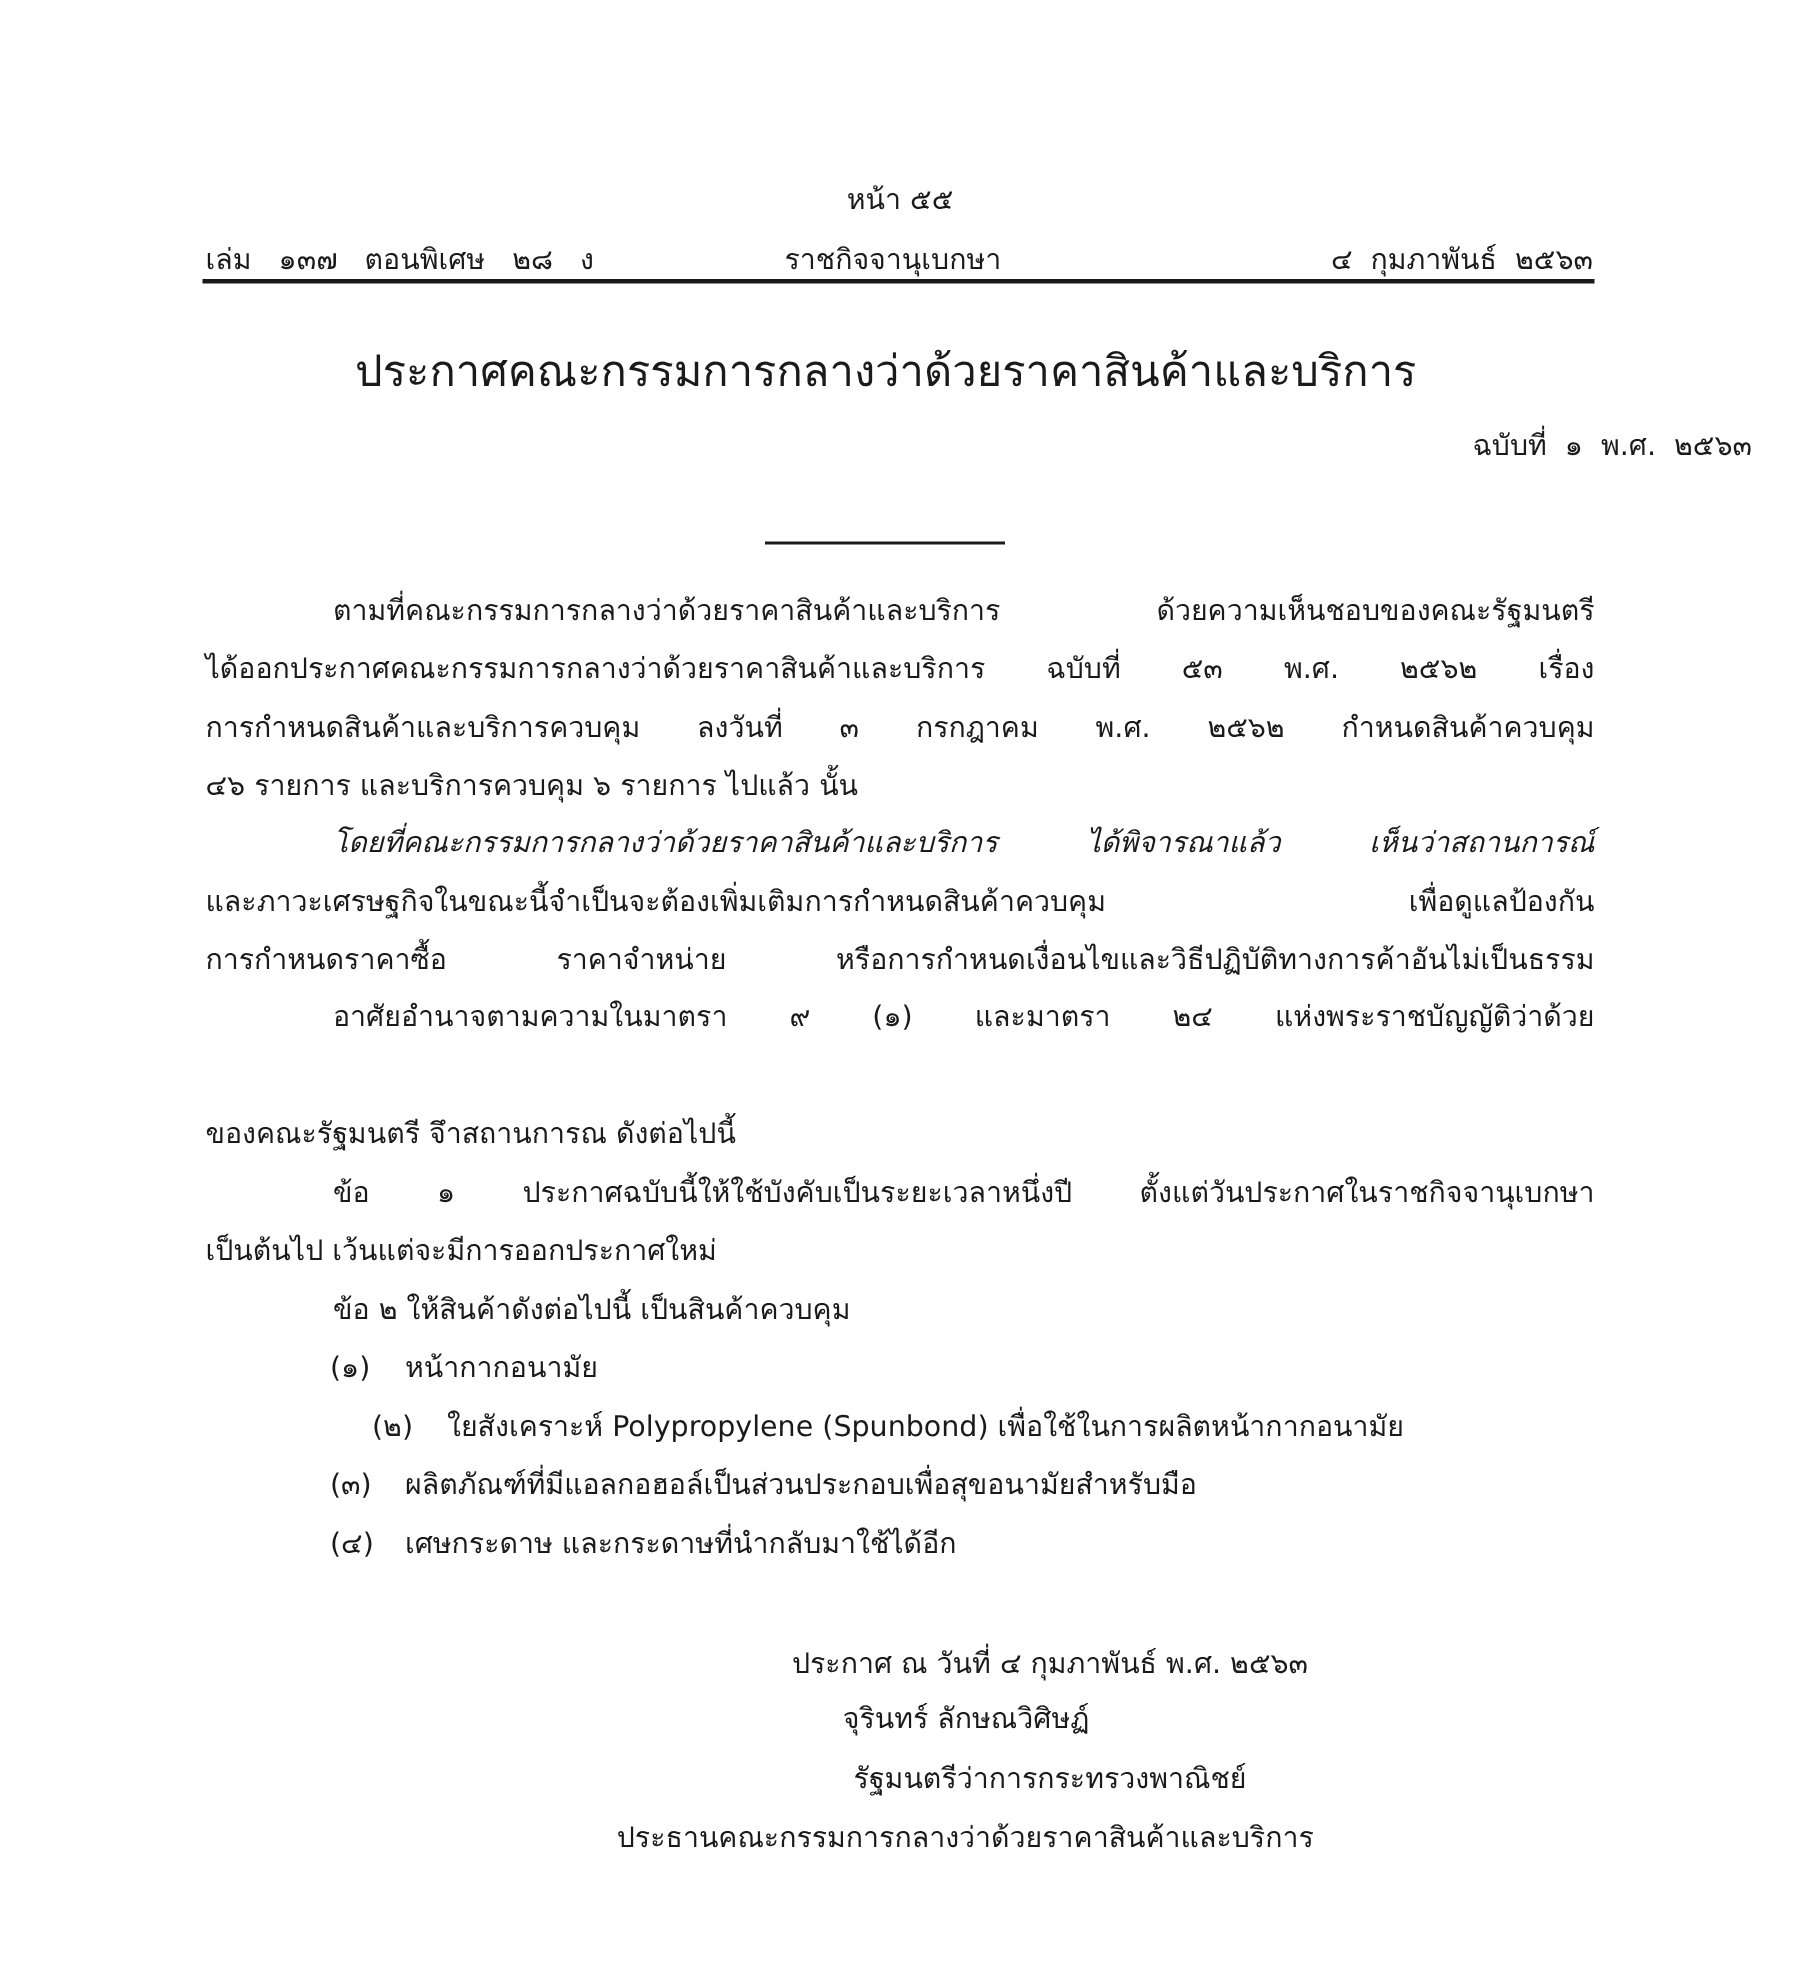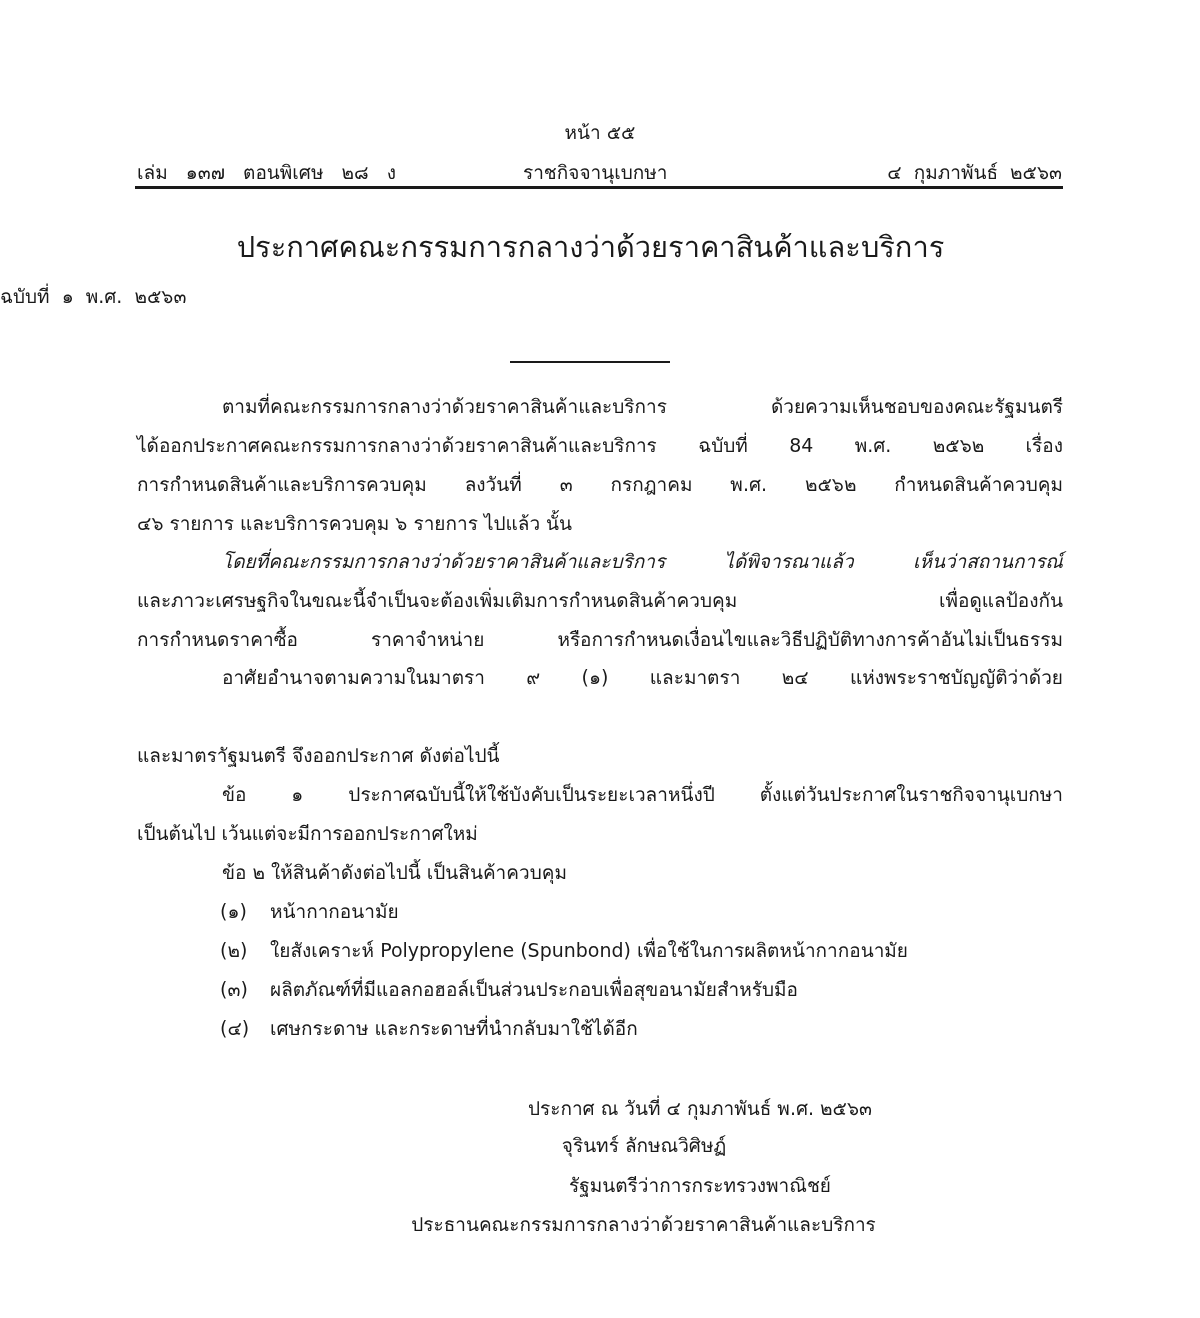--- a/index.html
+++ b/index.html
@@ -11,21 +11,21 @@
     .abs { position: absolute; white-space: nowrap; }
 
     .hdr { font-size: 19px; }
     .hdr-page { left: 0; width: 1200px; top: 117px; text-align: center; box-sizing: border-box; }
     .hdr-vol { left: 137px; top: 157px; word-spacing: 12px; }
     .hdr-gazette { left: 523px; top: 157px; }
     .hdr-date { right: 138px; top: 157px; word-spacing: 6px; }
     .rule-top { left: 135px; top: 186px; width: 928px; height: 0; border-top: 3px solid #1a1a1a; }
 
     .title { left: 0; width: 1200px; top: 224px; text-align: center; font-size: 29px; padding-right: 19px; box-sizing: border-box; }
-    .subtitle { left: 0; width: 1168px; text-align: left; font-size: 19px; word-spacing: 6px; }
+    .subtitle { left: 0; width: 1168px; text-align: right; font-size: 19px; word-spacing: 6px; }
     .sub1 { top: 281px; }
     .sub2 { top: 316px; }
     .rule-mid { left: 510px; top: 361px; width: 160px; height: 0; border-top: 2px solid #1a1a1a; }
 
     .body-line { left: 137px; width: 926px; font-size: 19px; text-align: justify; text-align-last: justify; }
     .body-line.last { text-align-last: left; }
     .body-line.indent { left: 222px; width: 841px; }
 
     .item { left: 220px; font-size: 19px; }
     .item .num { display: inline-block; width: 50px; }
@@ -41,40 +41,40 @@
   <div class="abs hdr hdr-vol">เล่ม ๑๓๗ ตอนพิเศษ ๒๘ ง</div>
   <div class="abs hdr hdr-gazette">ราชกิจจานุเบกษา</div>
   <div class="abs hdr hdr-date">๔ กุมภาพันธ์ ๒๕๖๓</div>
   <div class="abs rule-top"></div>
 
   <div class="abs title">ประกาศคณะกรรมการกลางว่าด้วยราคาสินค้าและบริการ</div>
   <div class="abs subtitle sub1">ฉบับที่ ๑ พ.ศ. ๒๕๖๓</div>
   <div class="abs rule-mid"></div>
 
   <div class="abs body-line indent" style="top:391px;">ตามที่คณะกรรมการกลางว่าด้วยราคาสินค้าและบริการ ด้วยความเห็นชอบของคณะรัฐมนตรี</div>
-  <div class="abs body-line" style="top:430px;">ได้ออกประกาศคณะกรรมการกลางว่าด้วยราคาสินค้าและบริการ ฉบับที่ 84 พ.ศ. ๒๕๖๒ เรื่อง</div>
+  <div class="abs body-line" style="top:430px;">ได้ออกประกาศคณะกรรมการกลางว่าด้วยราคาสินค้าและบริการ ฉบับที่ ๕๓ พ.ศ. ๒๕๖๒ เรื่อง</div>
   <div class="abs body-line" style="top:469px;">การกำหนดสินค้าและบริการควบคุม ลงวันที่ ๓ กรกฎาคม พ.ศ. ๒๕๖๒ กำหนดสินค้าควบคุม</div>
   <div class="abs body-line last" style="top:508px;">๔๖ รายการ และบริการควบคุม ๖ รายการ ไปแล้ว นั้น</div>
 
   <div class="abs body-line indent" style="top:546px;font-style:italic;">โดยที่คณะกรรมการกลางว่าด้วยราคาสินค้าและบริการ ได้พิจารณาแล้ว เห็นว่าสถานการณ์</div>
   <div class="abs body-line" style="top:585px;">และภาวะเศรษฐกิจในขณะนี้จำเป็นจะต้องเพิ่มเติมการกำหนดสินค้าควบคุม เพื่อดูแลป้องกัน</div>
   <div class="abs body-line" style="top:624px;">การกำหนดราคาซื้อ ราคาจำหน่าย หรือการกำหนดเงื่อนไขและวิธีปฏิบัติทางการค้าอันไม่เป็นธรรม</div>
 
   <div class="abs body-line indent" style="top:662px;">อาศัยอำนาจตามความในมาตรา ๙ (๑) และมาตรา ๒๔ แห่งพระราชบัญญัติว่าด้วย</div>
-  <div class="abs body-line last" style="top:740px;">และมาตราัฐมนตรี จึงออกประกาศ ดังต่อไปนี้</div>
+  <div class="abs body-line last" style="top:740px;">ของคณะรัฐมนตรี จึาสถานการณ ดังต่อไปนี้</div>
 
   <div class="abs body-line indent" style="top:779px;">ข้อ ๑ ประกาศฉบับนี้ให้ใช้บังคับเป็นระยะเวลาหนึ่งปี ตั้งแต่วันประกาศในราชกิจจานุเบกษา</div>
   <div class="abs body-line last" style="top:818px;">เป็นต้นไป เว้นแต่จะมีการออกประกาศใหม่</div>
 
   <div class="abs body-line indent last" style="top:857px;">ข้อ ๒ ให้สินค้าดังต่อไปนี้ เป็นสินค้าควบคุม</div>
 
   <div class="abs item" style="top:896px;">
     <span class="num">(๑)</span><span>หน้ากากอนามัย</span>
   </div>
-  <div class="abs item" style="top:935px;">
+  <div class="abs item" style="top:935px;margin-left:28px;">
     <span class="num">(๒)</span><span>ใยสังเคราะห์ Polypropylene (Spunbond) เพื่อใช้ในการผลิตหน้ากากอนามัย</span>
   </div>
   <div class="abs item" style="top:974px;">
     <span class="num">(๓)</span><span>ผลิตภัณฑ์ที่มีแอลกอฮอล์เป็นส่วนประกอบเพื่อสุขอนามัยสำหรับมือ</span>
   </div>
   <div class="abs item" style="top:1013px;">
     <span class="num">(๔)</span><span>เศษกระดาษ และกระดาษที่นำกลับมาใช้ได้อีก</span>
   </div>
 
   <div class="abs sig" style="top:1093px; padding-left:200px; box-sizing:border-box;">ประกาศ ณ วันที่ ๔ กุมภาพันธ์ พ.ศ. ๒๕๖๓</div>

